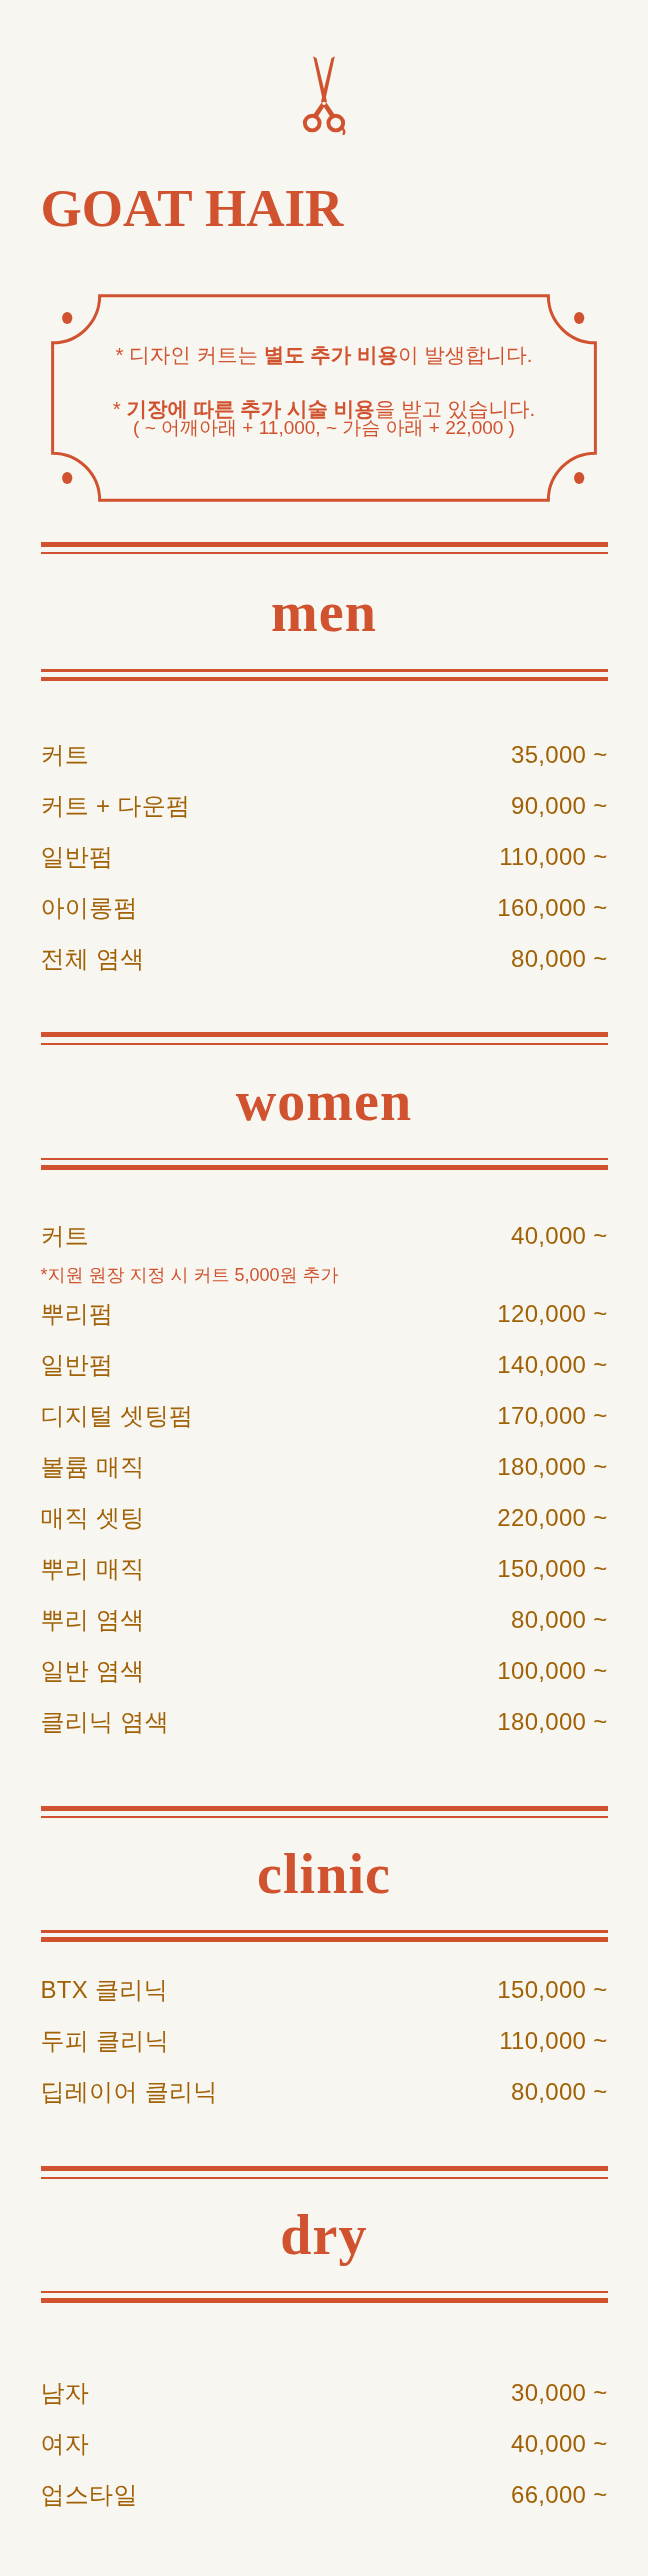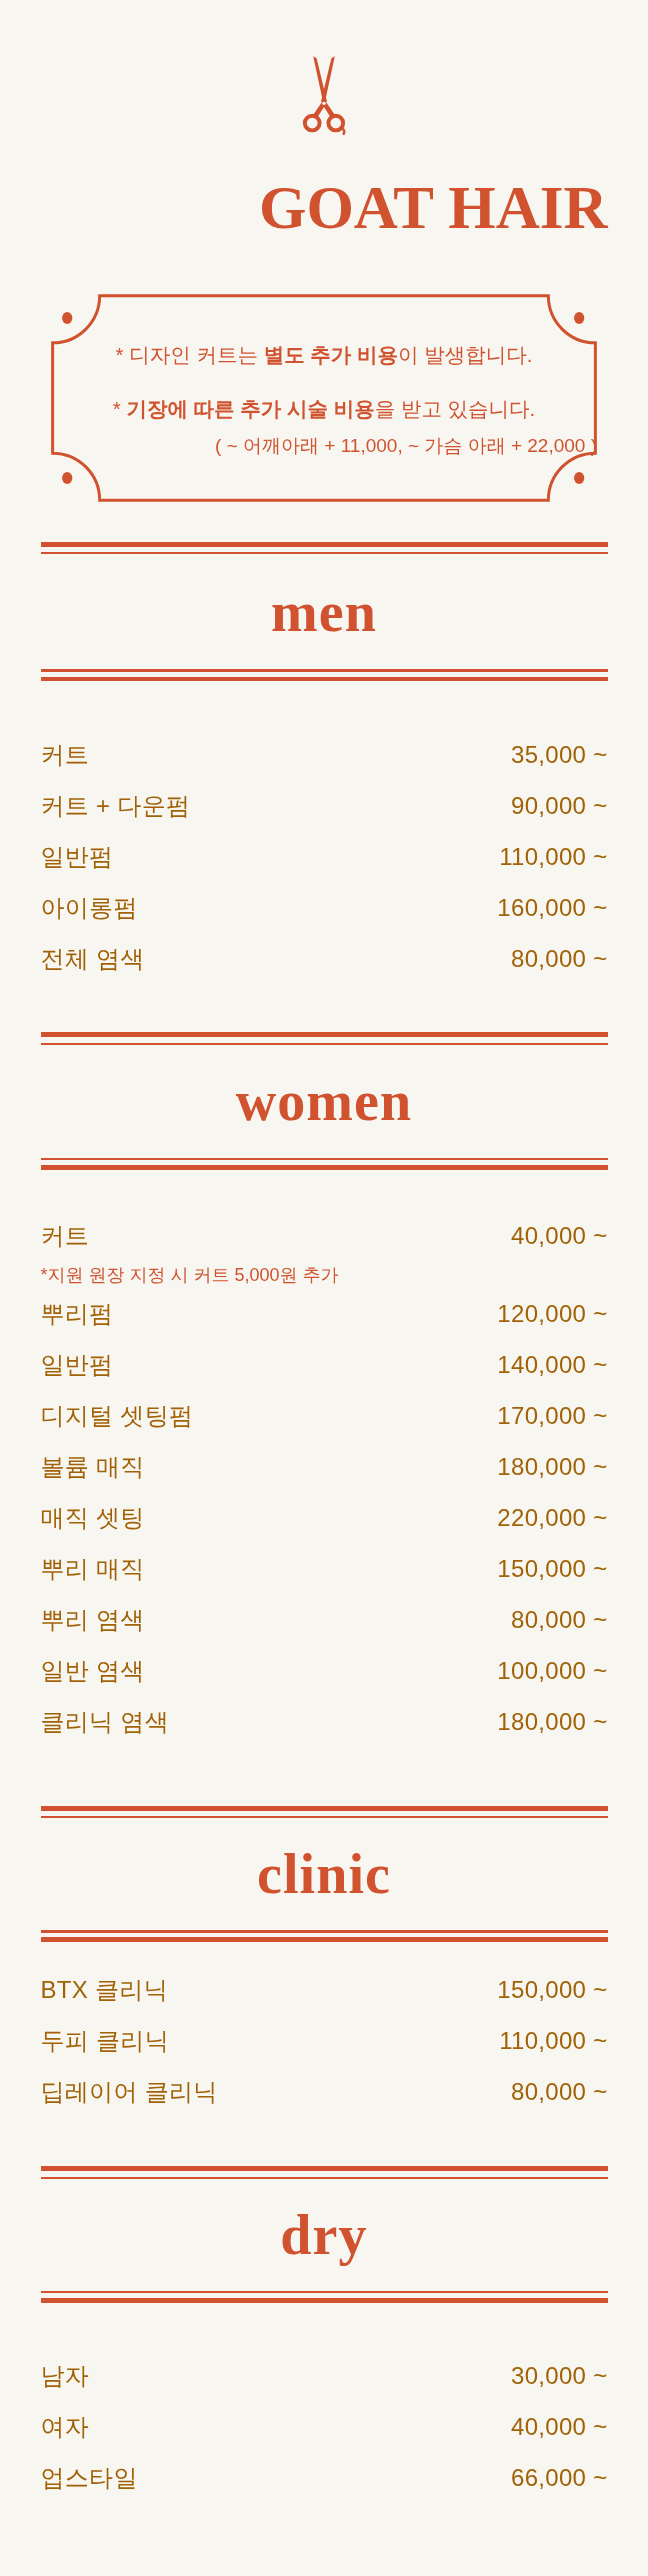--- a/index.html
+++ b/index.html
@@ -4,31 +4,31 @@
 <style>
   html,body{margin:0;padding:0;background:#f8f6f1;}
   .page{
     position:relative;width:648px;height:2576px;margin:0 auto;
     background:#f8f6f1;overflow:hidden;
     font-family:"Liberation Sans",sans-serif;color:#d0522f;
   }
   .content{width:567px;margin:0 auto;padding-top:56px;}
   .logo-wrap{display:flex;justify-content:center;height:84px;}
   .brand-title{
-    margin:30px 0 0 0;height:76px;line-height:76px;text-align:right;
-    font-family:"Liberation Serif",serif;font-weight:bold;font-size:61px;
+    margin:30px 0 0 0;height:76px;line-height:76px;text-align:left;
+    font-family:"Liberation Serif",serif;font-weight:bold;font-size:53px;
     letter-spacing:0px;color:#d0522f;white-space:nowrap;
   }
   
   .notice{position:relative;width:546px;height:200px;margin:48px auto 0 auto;}
   .notice svg.frame{position:absolute;left:0;top:0;}
   .notice p{position:absolute;left:0;width:100%;margin:0;text-align:center;color:#d0522f;}
   .notice .n1{top:48px;font-size:20.5px;line-height:26px;}
   .notice .n2{top:102px;font-size:20.5px;line-height:26px;}
-  .notice .n3{top:140px;font-size:19px;line-height:24px;text-align:right;}
+  .notice .n3{top:122px;font-size:19px;line-height:24px;}
   .notice b{font-weight:bold;}
   
   .rule .thick{height:4.9px;background:#d0522f;}
   .rule .thin{height:2.2px;background:#d0522f;}
   .rule .gap10{height:5.4px;}
   .rule .gap9{height:4.9px;}
   .section-title{
     display:flex;align-items:center;justify-content:center;
     font-family:"Liberation Serif",serif;font-weight:bold;font-size:56px;
     letter-spacing:1.1px;color:#d0522f;
@@ -37,21 +37,21 @@
   .sec-women{margin-top:48px;}
   .sec-clinic{margin-top:58px;}
   .sec-dry{margin-top:49px;}
   .sec-men .section-title{height:115px;}
   .sec-women .section-title{height:113px;}
   .sec-clinic .section-title{height:112px;}
   .sec-dry .section-title{height:112px;}
   .sec-men .price-list{padding-top:48px;}
   .sec-women .price-list{padding-top:41px;}
   .sec-clinic .price-list{padding-top:22px;}
-  .sec-dry .price-list{padding-top:48px;}
+  .sec-dry .price-list{padding-top:65px;}
   .price-row{
     height:51px;display:flex;align-items:center;justify-content:space-between;
     font-size:24px;color:#a16207;
   }
   .price-row .label{letter-spacing:0.3px;}
   .price-row .price{letter-spacing:0.3px;}
   .note-row{
     height:27px;display:flex;align-items:center;
     font-size:18px;color:#d0522f;
   }

